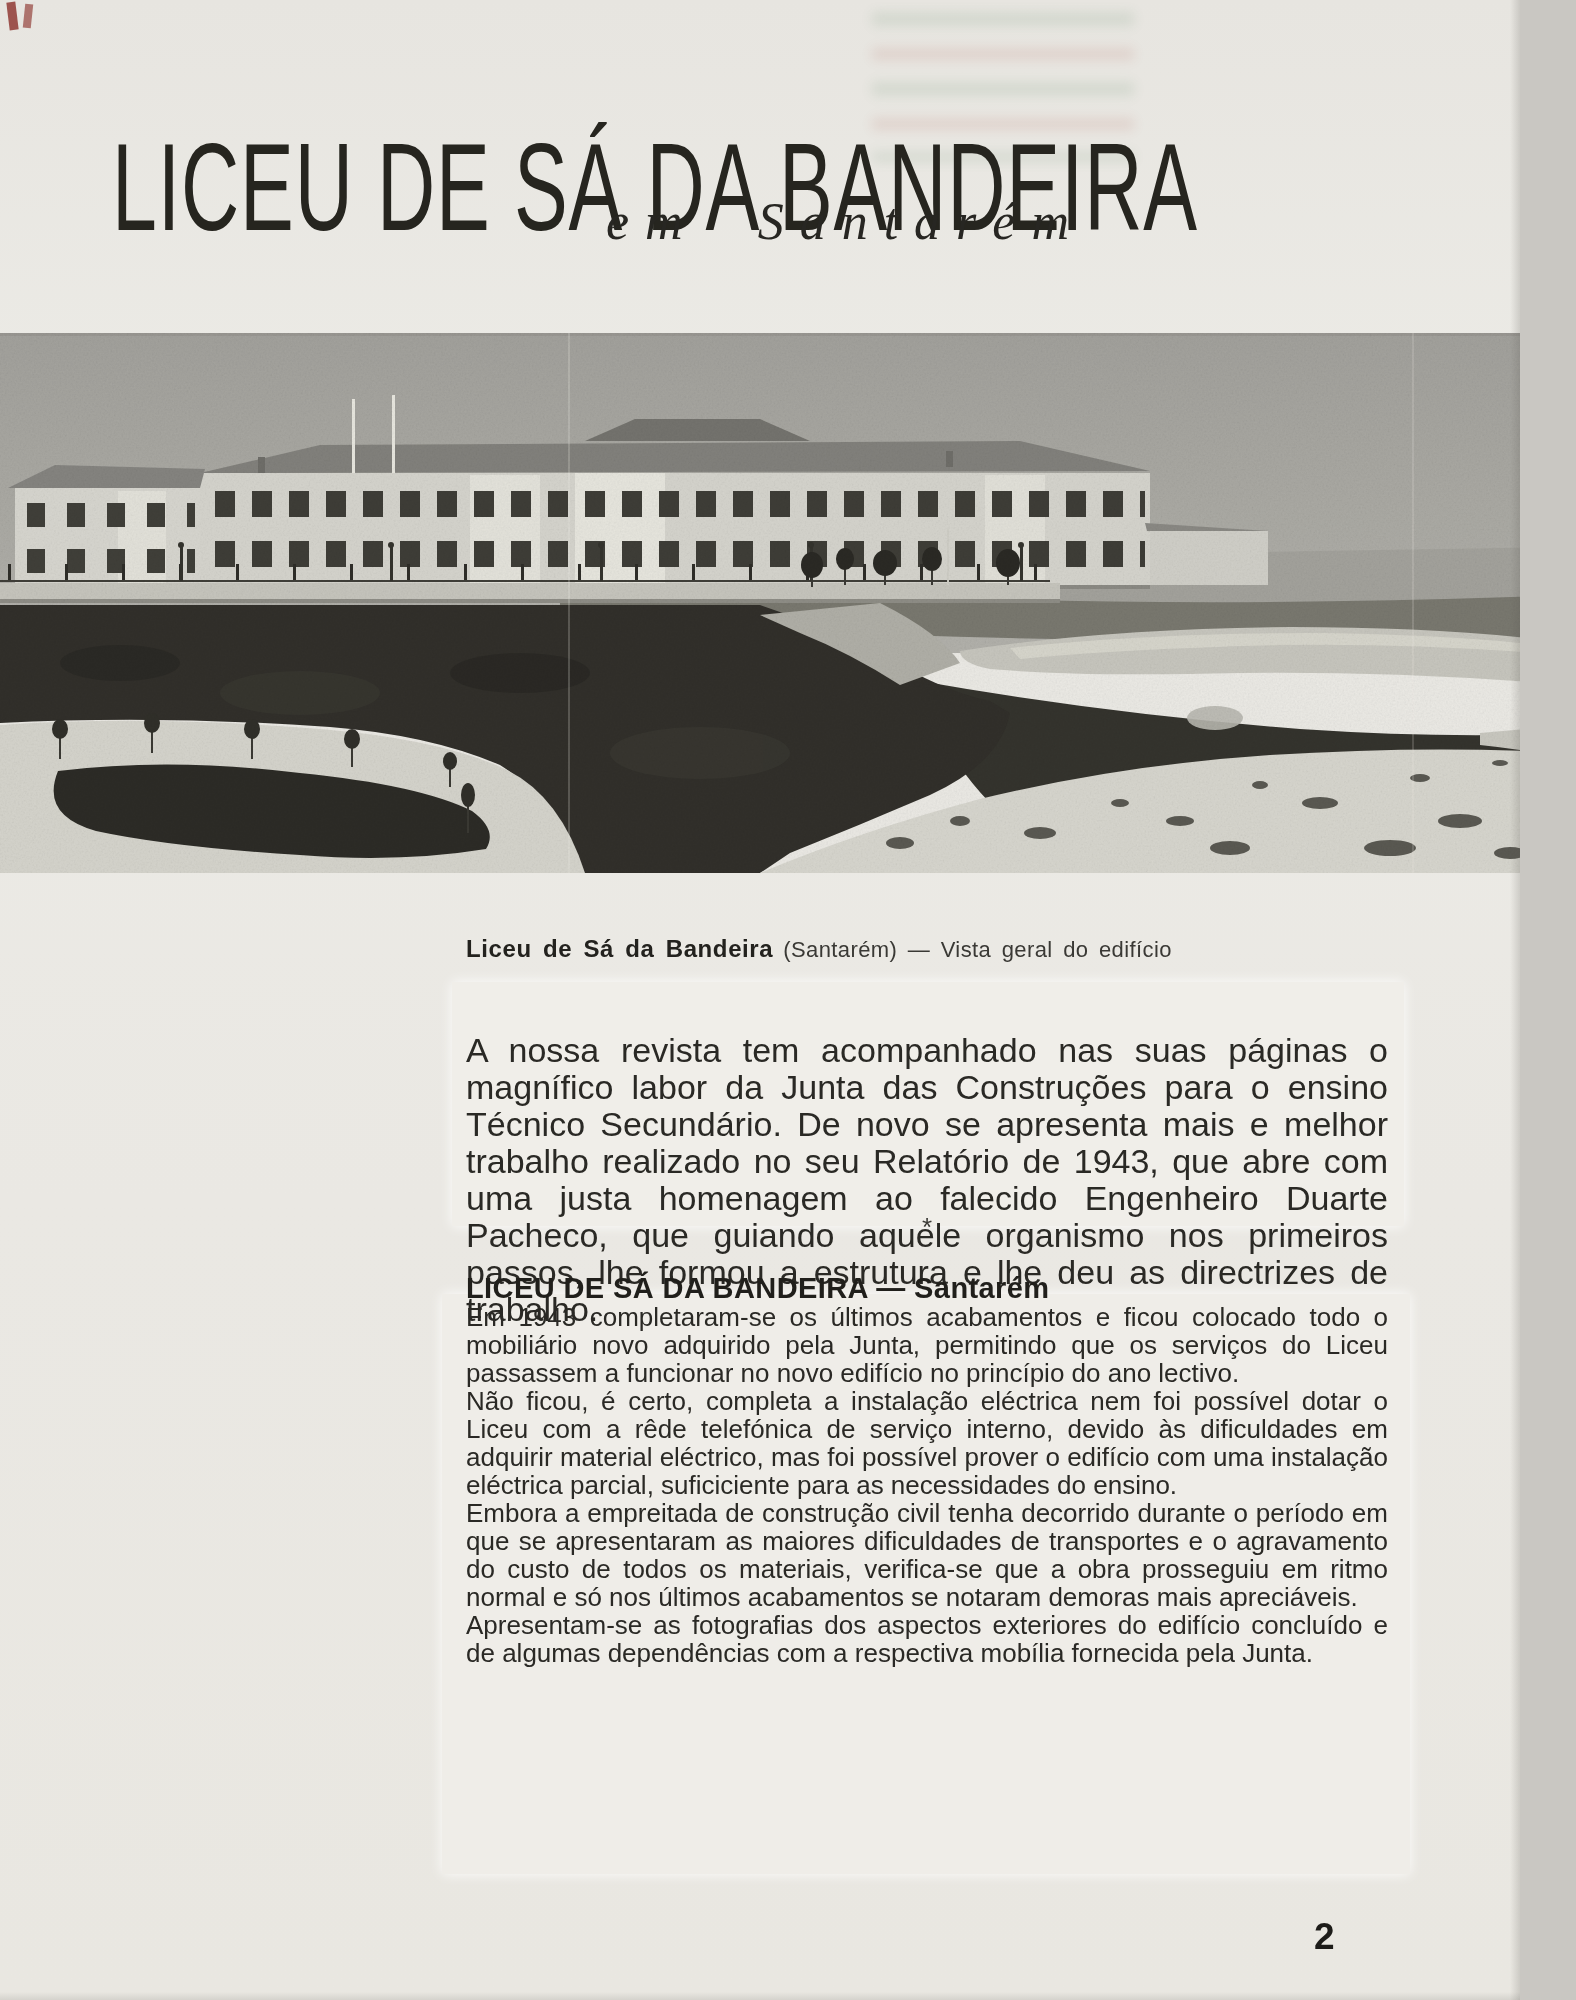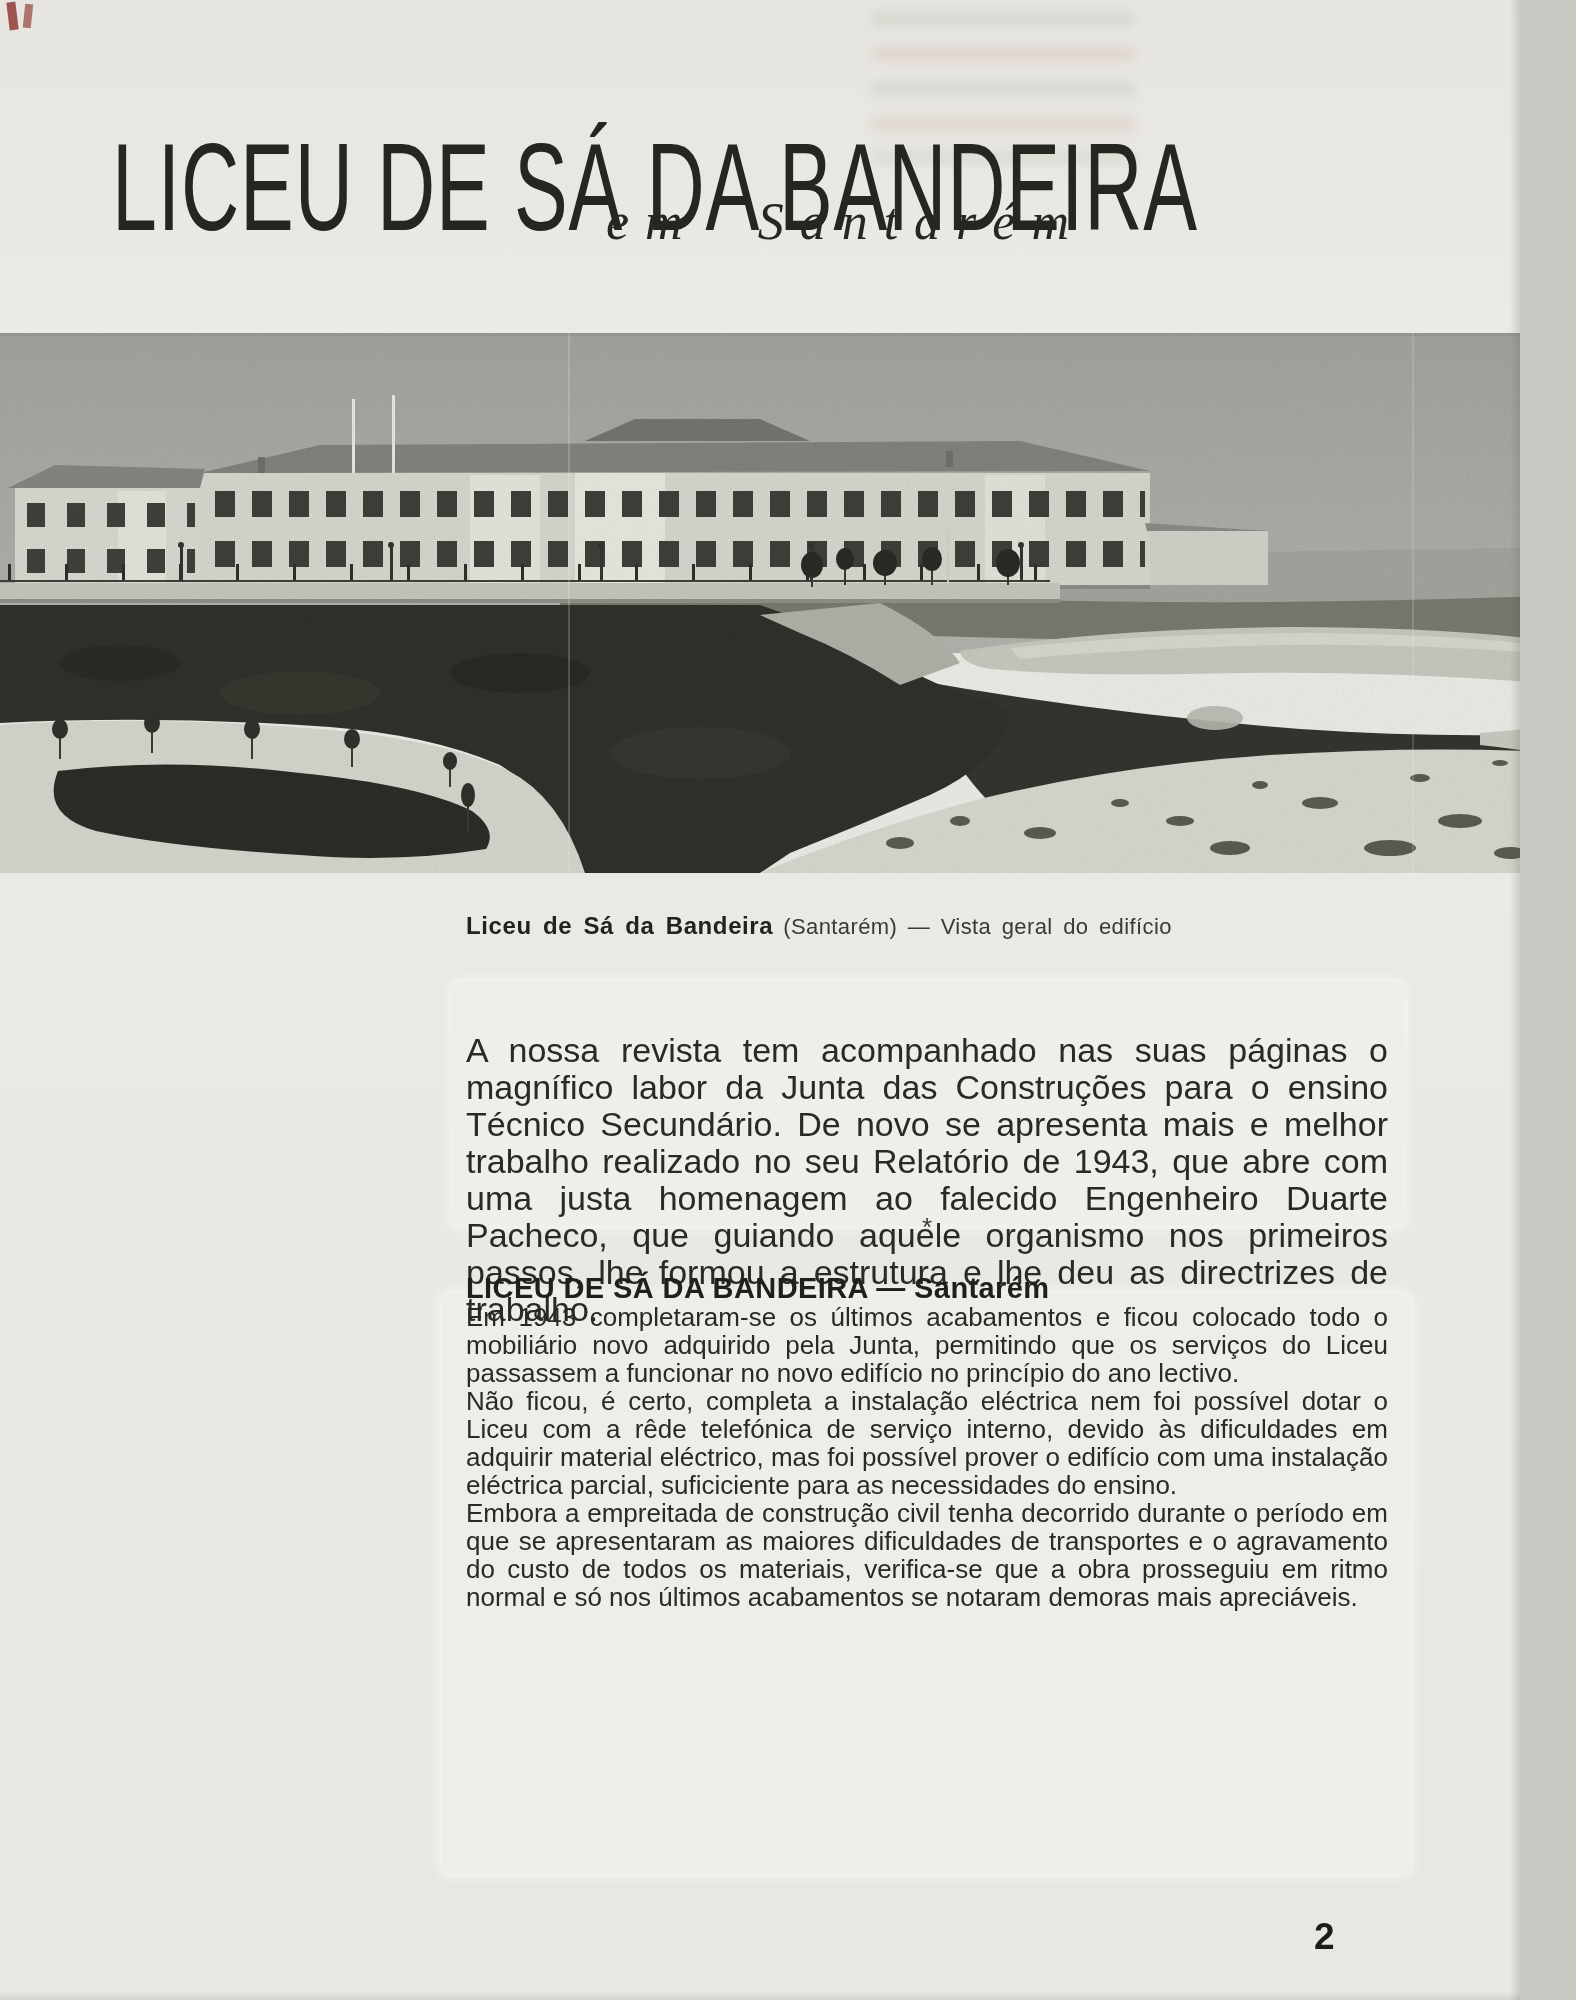--- a/index.html
+++ b/index.html
@@ -29,21 +29,21 @@
     font-size:96px;font-weight:400;letter-spacing:1px;white-space:nowrap;
     transform:scale(0.84,1.30);transform-origin:left top;color:#26251f;
   }
   .subtitle{
     position:absolute;left:606px;top:192px;white-space:nowrap;
     font-family:"Liberation Serif", serif;font-style:italic;
     font-size:52px;letter-spacing:16px;word-spacing:30px;color:#272622;text-align:right;
   }
   .photo{position:absolute;left:0;top:333px;width:1570px;height:540px;}
   .photo svg{display:block;width:100%;height:100%;}
-  .caption{position:absolute;left:466px;top:912px;font-size:22px;letter-spacing:.4px;
+  .caption{position:absolute;left:466px;top:935px;font-size:22px;letter-spacing:.4px;
     word-spacing:4px;color:#3a3935;white-space:nowrap;text-align:center;}
   .caption .cap-bold{font-weight:bold;font-size:24px;color:#23221e;letter-spacing:.6px;margin-right:10px;}
   .patch{position:absolute;background:#f0eee9;box-shadow:0 0 12px rgba(255,255,255,.9);}
   .patch1{left:452px;top:982px;width:952px;height:244px;}
   .patch2{left:442px;top:1294px;width:968px;height:580px;background:#efede8;}
   .intro{position:absolute;left:466px;top:998px;width:922px;
     font-size:34px;line-height:37px;text-align:justify;color:#2a2925;}
   .separator{position:absolute;left:466px;top:1212px;width:922px;text-align:center;
     font-size:26px;color:#3a3935;}
   .heading{position:absolute;left:466px;top:1248px;font-size:29px;font-weight:bold;
@@ -228,19 +228,20 @@
   <p class="intro">A nossa revista tem acompanhado nas suas páginas o magnífico labor da Junta das Construções para o ensino Técnico Secundário. De novo se apresenta mais e melhor trabalho realizado no seu Relatório de 1943, que abre com uma justa homenagem ao falecido Engenheiro Duarte Pacheco, que guiando aquele organismo nos primeiros passos, lhe formou a estrutura e lhe deu as directrizes de trabalho.</p>
 
   <div class="separator">*</div>
 
   <h2 class="heading">LICEU DE SÁ DA BANDEIRA — Santarém</h2>
 
   <div class="bodytext">
     <p>Em 1943 completaram-se os últimos acabamentos e ficou colocado todo o mobiliário novo adquirido pela Junta, permitindo que os serviços do Liceu passassem a funcionar no novo edifício no princípio do ano lectivo.</p>
     <p>Não ficou, é certo, completa a instalação eléctrica nem foi possível dotar o Liceu com a rêde telefónica de serviço interno, devido às dificuldades em adquirir material eléctrico, mas foi possível prover o edifício com uma instalação eléctrica parcial, suficiciente para as necessidades do ensino.</p>
     <p>Embora a empreitada de construção civil tenha decorrido durante o período em que se apresentaram as maiores dificuldades de transportes e o agravamento do custo de todos os materiais, verifica-se que a obra prosseguiu em ritmo normal e só nos últimos acabamentos se notaram demoras mais apreciáveis.</p>
+    <p>Apresentam-se as fotografias dos aspectos exteriores do edifício concluído e de algumas dependências com a respectiva mobília fornecida pela Junta.</p>
   </div>
 
   <div class="page-number">2</div>
 
   <div class="edge-right"></div>
   <div class="edge-bottom"></div>
 </div>
 
 </body></html>

